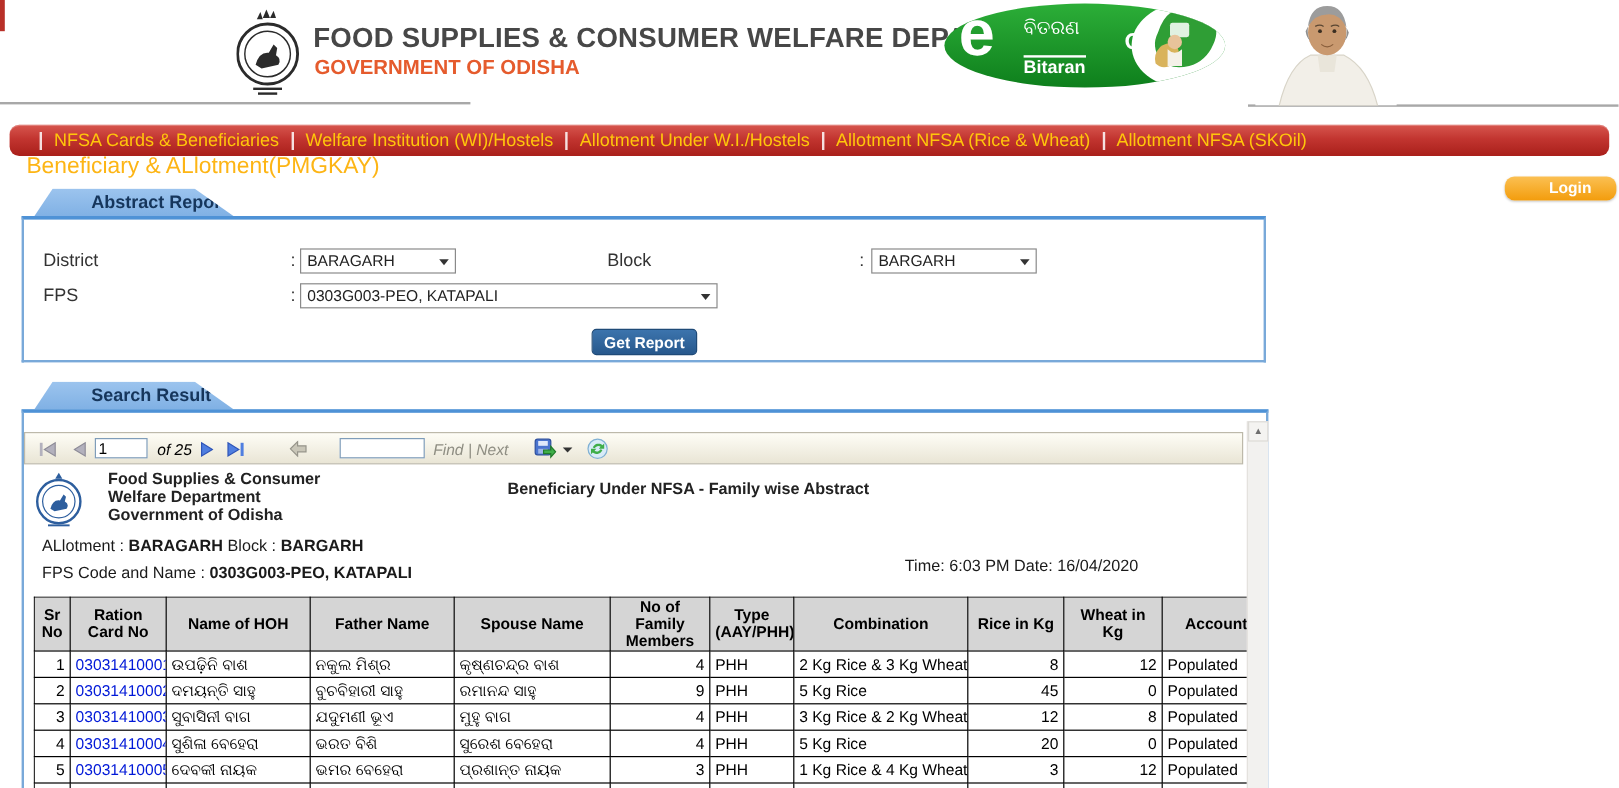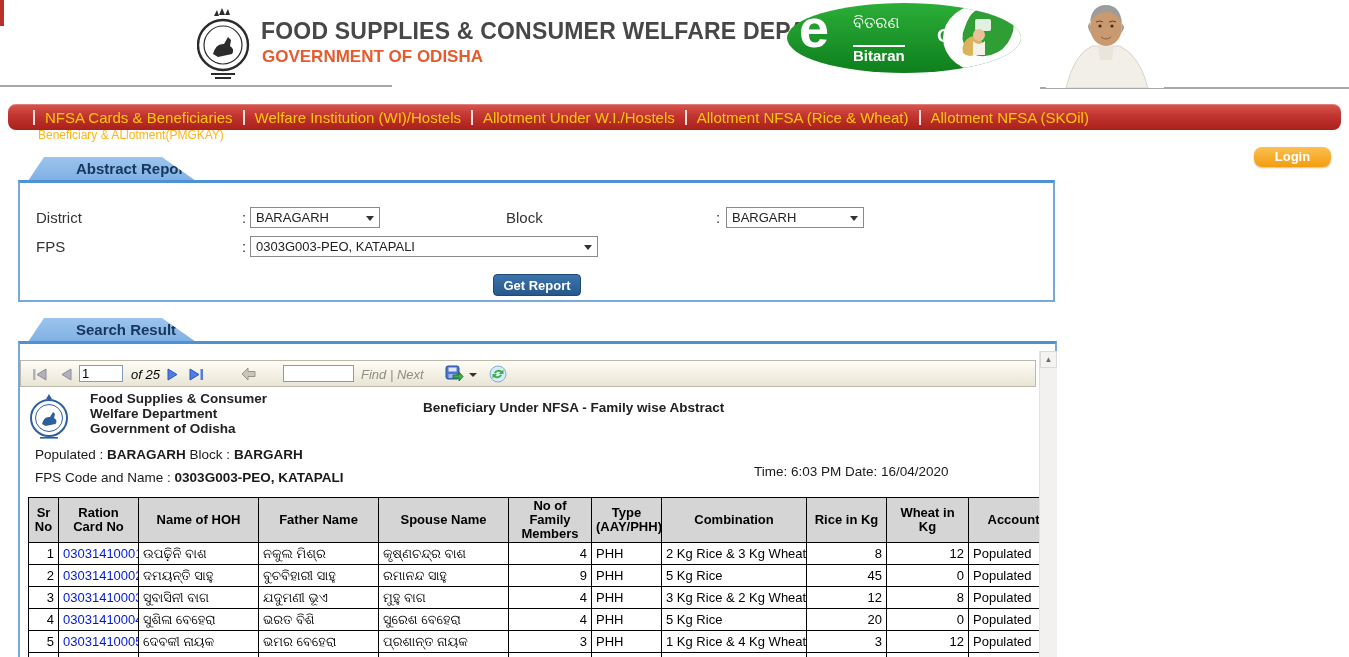--- a/index.html
+++ b/index.html
@@ -29,25 +29,25 @@
   
   #cm-photo{position:absolute;left:1046px;top:0;width:118px;height:88px;}
 
   
   #navbar{position:absolute;left:8px;top:104px;width:1333px;height:26px;border-radius:8px;
           background:linear-gradient(#d7564e 0%,#c23530 45%,#a91f1a 100%);
           box-shadow:inset 0 1px rgba(255,255,255,.25);}
   #nav-list{display:flex;align-items:center;height:100%;padding-left:24px;font-size:15px;white-space:nowrap;}
   .nav-sep{width:2px;height:15px;background:#fff;opacity:.85;margin:0 1px;flex:0 0 auto;}
   .nav-link{color:#ffc60b;padding:0 9px;text-decoration:none;flex:0 0 auto;cursor:pointer;}
-  #nav-overflow{position:absolute;left:38px;top:128px;font-size:12px;color:#fdb515;cursor:pointer;}
+  #nav-overflow{position:absolute;left:22px;top:128px;font-size:19px;color:#fdb515;cursor:pointer;}
 
   #login-btn{position:absolute;left:1254px;top:147px;width:77px;height:20px;border-radius:8px;
              background:linear-gradient(#fbc053,#f39d0d);color:#fff;font-size:13px;font-weight:700;
-             text-align:center;line-height:20px;box-shadow:0 1px 2px rgba(0,0,0,.25);cursor:pointer;}
+             text-align:center;line-height:20px;box-shadow:0 1px 2px rgba(0,0,0,.25);cursor:pointer;padding-left:16px;}
 
   
   .tab{position:absolute;width:168px;height:24px;background:linear-gradient(#9cc4ee,#7fb0e4);
        clip-path:polygon(0 100%,16px 0,134px 0,100% 100%);
        font-size:15px;font-weight:700;color:#16365c;line-height:24px;padding-left:0;}
   .tab span{margin-left:48px;}
   #tab-abstract{left:28px;top:157px;}
   #tab-search{left:28px;top:318px;}
   .panel{position:absolute;background:#fff;border:2px solid #79a9d9;border-top:3px solid #4e92d6;}
   #abstract-panel{left:18px;top:180px;width:1033px;height:117px;}
@@ -256,21 +256,21 @@
       <rect x="12" y="44" width="18" height="1.6" fill="#2d5e9e"></rect>
     </svg>
     <div id="rpt-org">
       <div>Food Supplies &amp; Consumer</div>
       <div>Welfare Department</div>
       <div>Government of Odisha</div>
     </div>
     <div id="rpt-title">Beneficiary Under NFSA  - Family wise Abstract</div>
 
     <div id="rpt-line1" class="rpt-line">
-      <span>Populated :</span>
+      <span>ALlotment :</span>
       <b>BARAGARH</b>
       <span>Block :</span>
       <b>BARGARH</b>
     </div>
     <div id="rpt-line2" class="rpt-line">
       <span>FPS Code and Name :</span>
       <b>0303G003-PEO, KATAPALI</b>
     </div>
     <div id="rpt-timedate">Time: 6:03 PM  Date: 16/04/2020</div>
 

